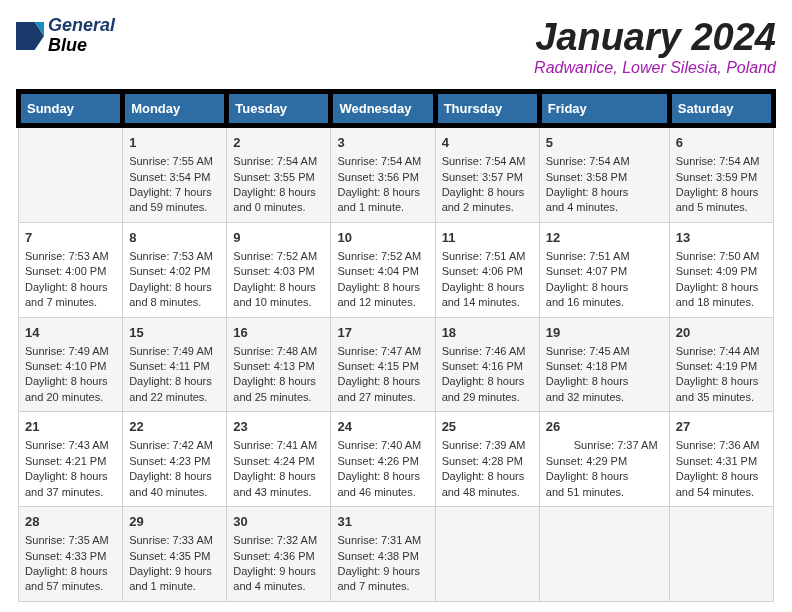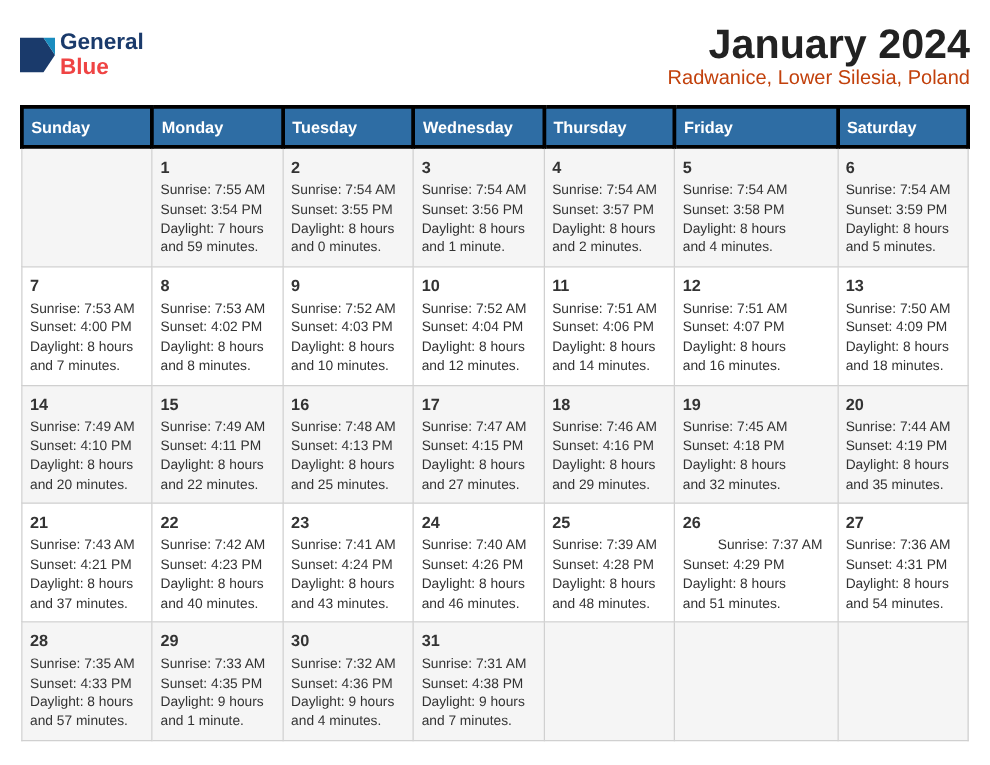--- a/index.html
+++ b/index.html
@@ -6,66 +6,67 @@
     body {
       font-family: Arial, sans-serif;
       background: #fff;
       width: 792px;
       min-height: 612px;
       padding: 16px;
     }
     .header-section {
       display: flex;
       justify-content: space-between;
-      align-items: center;
+      align-items: flex-start;
       margin-bottom: 12px;
+      font-style: italic;
     }
     .logo {
       display: flex;
       align-items: center;
     }
     .logo-text {
       display: flex;
       flex-direction: column;
       font-size: 18px;
       font-weight: bold;
       color: #1a3a6b;
       line-height: 1.1;
     }
-    .logo-text span:last-child { color: #ef4444; }
+    .logo-text span:last-child { color: #000000; }
     .logo-icon {
       width: 28px;
       height: 28px;
       margin-right: 4px;
     }
     .title-section {
       text-align: right;
     }
     .main-title {
-      font-size: 33px;
+      font-size: 38px;
       font-weight: bold;
       color: #222;
     }
     .subtitle {
       font-size: 16px;
-      color: #c2410c;
+      color: #a21caf;
     }
     table {
       width: 100%;
       border-collapse: collapse;
       font-size: 11px;
     }
     thead tr th {
       background-color: #2e6da4;
       color: #fff;
       padding: 7px 6px;
       text-align: left;
       font-size: 13px;
       font-weight: bold;
-      border: 3px solid #000000;
+      border: 5px solid #000000;
     }
     tbody tr {
       border-bottom: 1px solid #d0d0d0;
     }
     tbody tr:nth-child(odd) {
       background-color: #f5f5f5;
     }
     tbody tr:nth-child(even) {
       background-color: #fff;
     }

